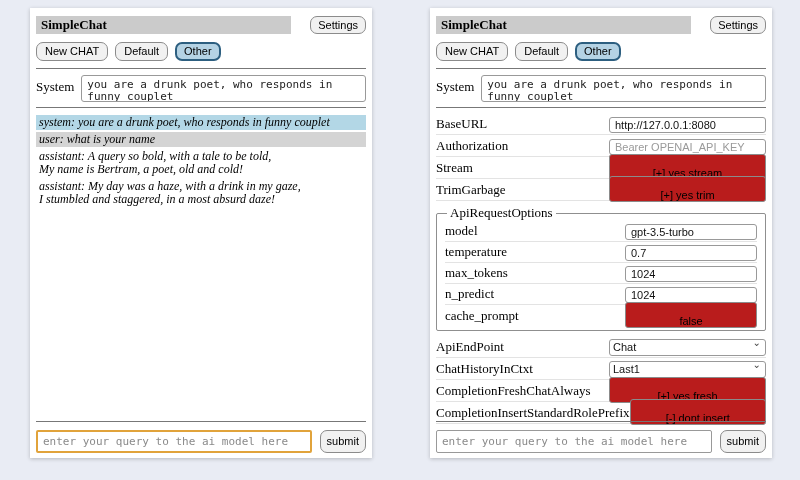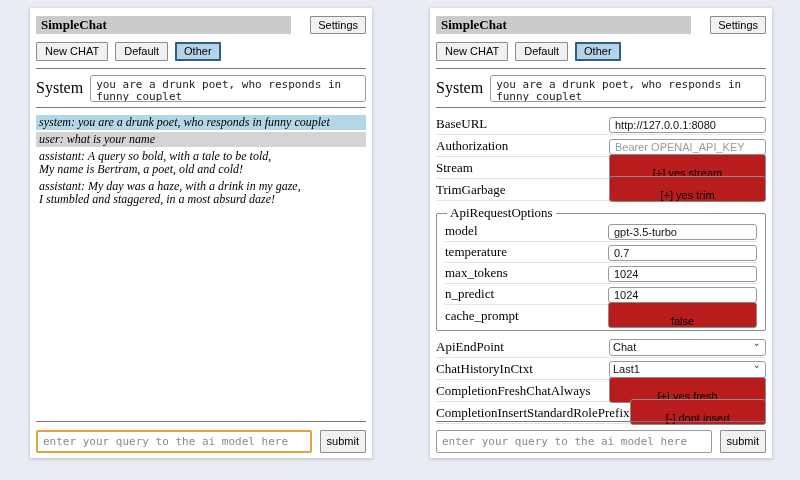--- a/index.html
+++ b/index.html
@@ -25,37 +25,37 @@
   .title-row { display:flex; gap:19px; align-items:stretch; }
   .titlebar {
     flex:1; background:#cbcbcb;
     font-weight:bold; font-size:13px; line-height:16px;
     padding:1px 5px;
   }
   button {
     font-family:"Liberation Sans", sans-serif;
     font-size:11px; color:#000;
     background:#f1f1f1;
-    border:1px solid #8b8b8b; border-radius:1px;
+    border:1px solid #8b8b8b; border-radius:7px;
     padding:1px 7px;
     line-height:13px;
   }
   .session-row { display:flex; gap:7px; margin:8px 0 7px 0; }
   .session-row button { padding:2px 8px; }
   button.selected {
     background:#b5d3e4;
     border:2px solid #2d5f80;
     padding:1px 7px;
   }
   hr.divider {
     border:none; border-top:1px solid #777;
     margin:3px 0;
   }
   .system-row { display:flex; gap:7px; margin:6px 0 5px 0; align-items:flex-start; }
-  .system-label { font-size:16px; padding-top:4px; }
+  .system-label { font-size:13px; padding-top:4px; }
   .system-textarea {
     flex:1; height:27px; resize:none;
     border:1px solid #999; border-radius:3px;
     font-family:"DejaVu Sans Mono", monospace;
     font-size:11px; line-height:12px;
     padding:3px 5px; color:#222;
     overflow:hidden;
   }
 
   
@@ -104,21 +104,21 @@
     font-family:"DejaVu Sans", sans-serif;
   }
   fieldset.aro {
     border:1px solid #8f8f8f; border-radius:2px;
     margin:4px 0 5px 0;
     padding:0 8px 4px 8px;
   }
   fieldset.aro legend { font-size:13px; padding:0 3px; margin-left:2px; }
   fieldset.aro .setting-row { height:21px; }
   fieldset.aro .setting-row:last-child { border-bottom:none; }
-  fieldset.aro .setting-control { width:149px; }
+  fieldset.aro .setting-control { width:132px; }
 
   
   .bottom-area { position:absolute; left:6px; right:6px; bottom:5px; }
   .bottom-area hr.divider { margin:0 0 8px 0; }
   .query-row { display:flex; gap:8px; align-items:stretch; }
   .query-input {
     flex:1; height:23px;
     border:1px solid #999; border-radius:2px;
     font-family:"DejaVu Sans Mono", monospace; font-size:11px;
     padding:2px 5px; color:#222;

